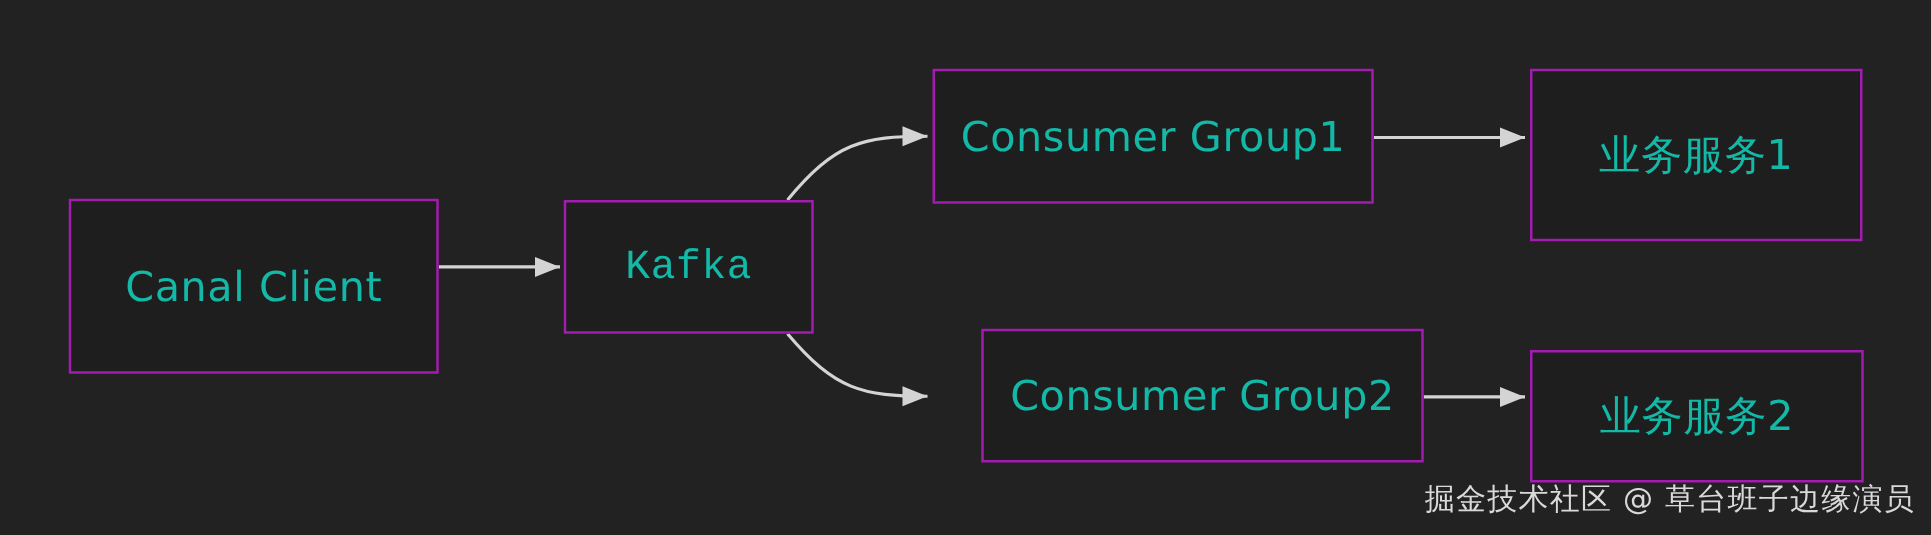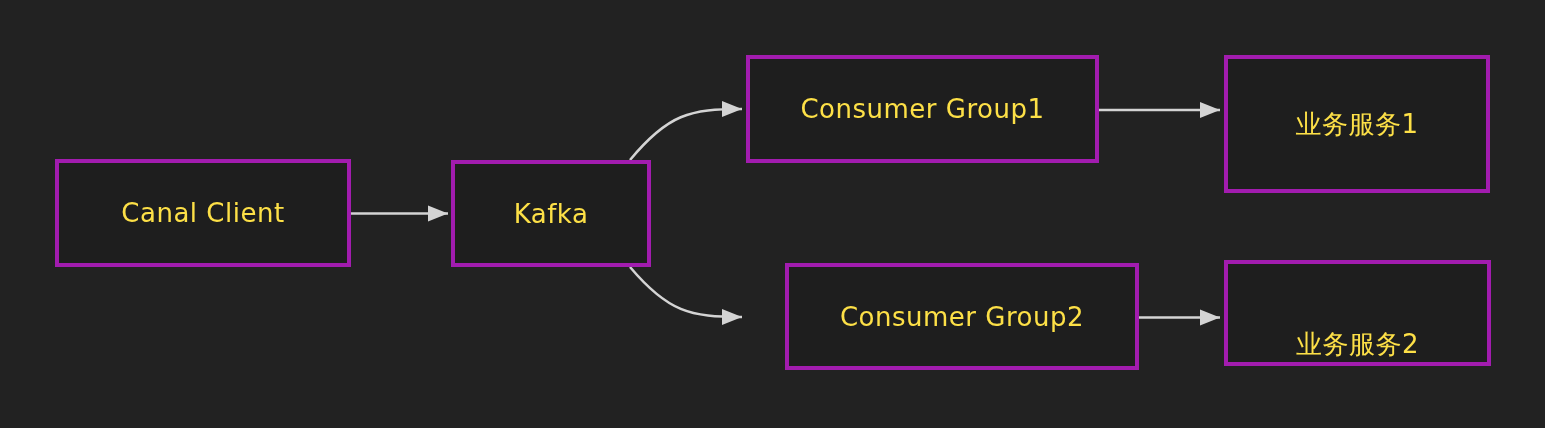--- a/index.html
+++ b/index.html
@@ -11,27 +11,27 @@
     position: relative;
     width: 1545px;
     height: 428px;
     background: #222222;
     overflow: hidden;
     font-family: "DejaVu Sans", "Liberation Sans", sans-serif;
   }
   .node {
     position: absolute;
     box-sizing: border-box;
-    border: 4px solid #a21caf;
+    border: 2px solid #a21caf;
     background: #1e1e1e;
     display: flex;
     align-items: center;
     justify-content: center;
-    color: #fde047;
-    font-size: 26px;
+    color: #14b8a6;
+    font-size: 33px;
     letter-spacing: 0.5px;
     white-space: nowrap;
   }
   .node .label {
     pointer-events: none;
   }
   #edges {
     position: absolute;
     left: 0;
     top: 0;
@@ -64,38 +64,39 @@
         <path d="M1,1 L21,9 L1,17 Z" fill="#d4d4d4"></path>
       </marker>
     </defs>
     <path class="edge" d="M 351 213.5 H 448" marker-end="url(#arrow)"></path>
     <path class="edge" d="M 630 160 C 668 114, 690 109, 742 109" marker-end="url(#arrow)"></path>
     <path class="edge" d="M 630 267 C 668 312, 690 317, 742 317" marker-end="url(#arrow)"></path>
     <path class="edge" d="M 1099 110 H 1220" marker-end="url(#arrow)"></path>
     <path class="edge" d="M 1100 317.5 H 1220" marker-end="url(#arrow)"></path>
   </svg>
 
-  <div class="node" style="left:55px; top:159px; width:296px; height:108px;">
+  <div class="node" style="left:55px; top:159px; width:296px; height:140px;">
     <span class="label">Canal Client</span>
   </div>
 
-  <div class="node" style="left:451px; top:160px; width:200px; height:107px;">
+  <div class="node" style="left:451px; top:160px; width:200px; height:107px;font-family:Liberation Mono, monospace;">
     <span class="label">Kafka</span>
   </div>
 
   <div class="node" style="left:746px; top:55px; width:353px; height:108px;">
     <span class="label">Consumer Group1</span>
   </div>
 
   <div class="node" style="left:746px; top:263px; width:354px; height:107px;margin-left:39px;">
     <span class="label">Consumer Group2</span>
   </div>
 
   <div class="node" style="left:1224px; top:55px; width:266px; height:138px;">
     <span class="label">业务服务1</span>
   </div>
 
-  <div class="node" style="left:1224px; top:260px; width:267px; height:106px;align-items:flex-end;">
+  <div class="node" style="left:1224px; top:280px; width:267px; height:106px;">
     <span class="label">业务服务2</span>
   </div>
 
+  <div class="watermark">掘金技术社区 @ 草台班子边缘演员</div>
 
 </div>
 
 </body></html>

